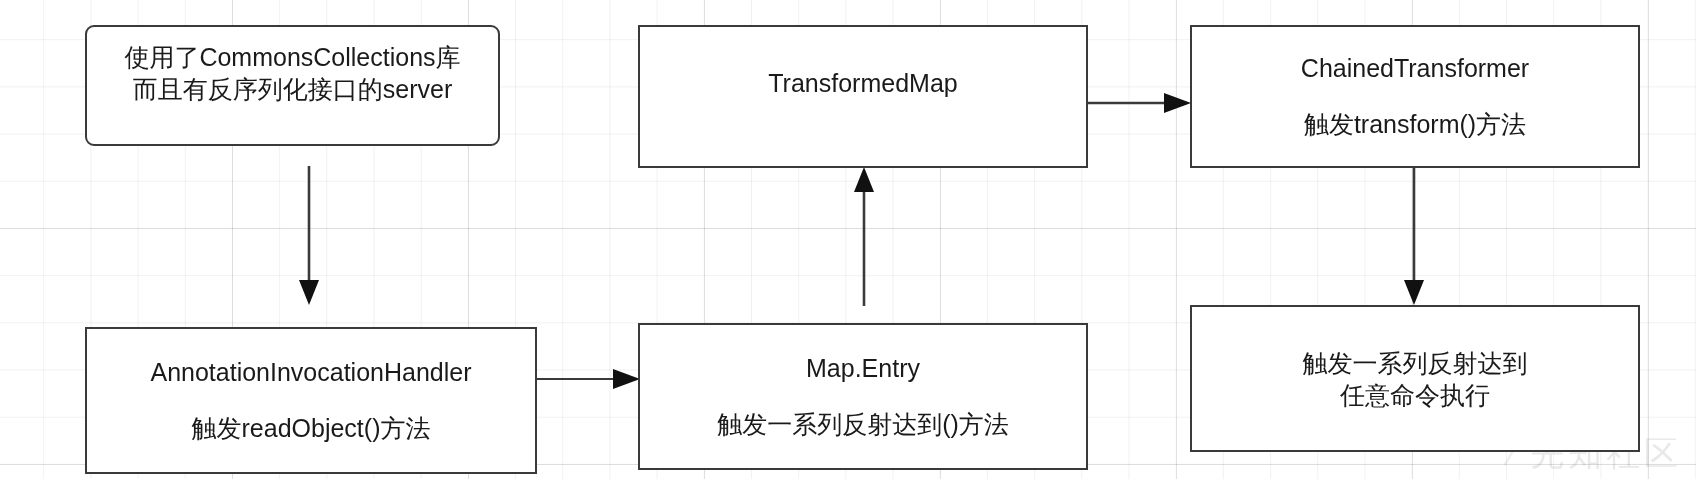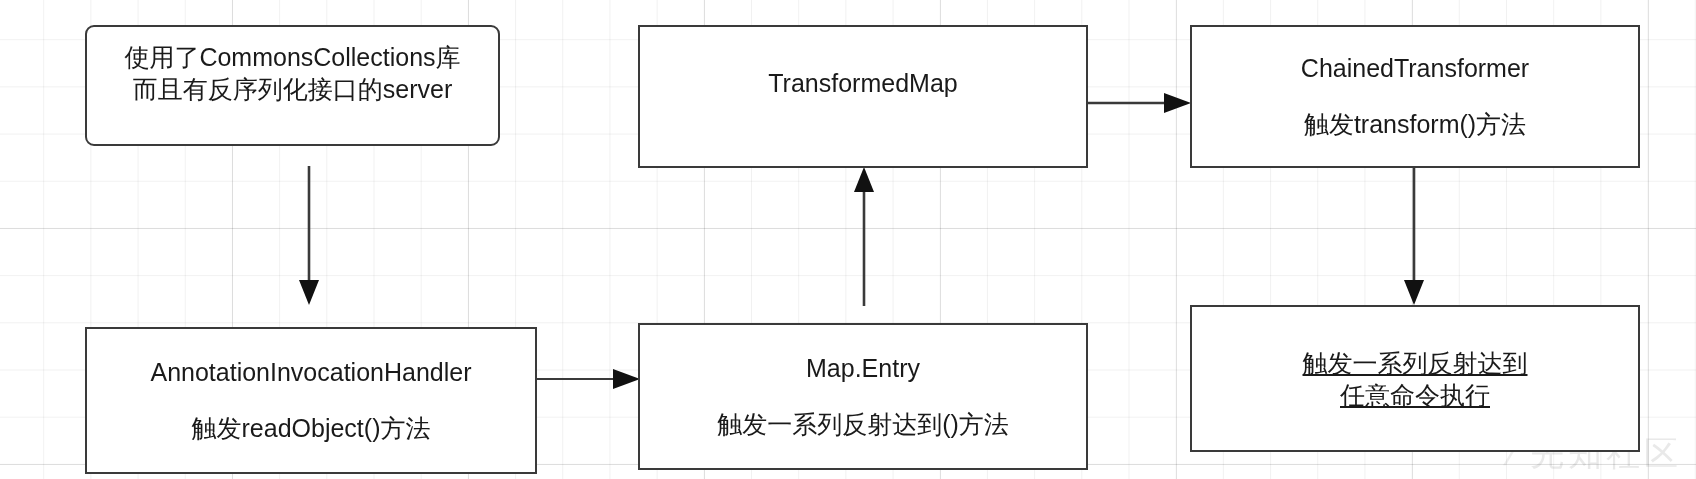--- a/index.html
+++ b/index.html
@@ -50,21 +50,21 @@
   }
   .node .line.tight { line-height: 1.28; }
   .node .gap-md { height: 26px; }
 
   
   #node-server       { left: 85px;   top: 25px;  width: 415px; height: 121px; border-radius: 9px; }
   #node-transformed  { left: 638px;  top: 25px;  width: 450px; height: 143px; }
   #node-chained      { left: 1190px; top: 25px;  width: 450px; height: 143px; }
   #node-aih          { left: 85px;   top: 305px; width: 452px; height: 147px; margin-top: 22px; }
   #node-mapentry     { left: 638px;  top: 323px; width: 450px; height: 147px; }
-  #node-exec         { left: 1190px; top: 305px; width: 450px; height: 147px; text-decoration: underline; }
+  #node-exec         { left: 1190px; top: 305px; width: 450px; height: 147px; }
 
   .edge { position: absolute; z-index: 2; }
   .edge svg { display: block; overflow: visible; }
 
   #edge-server-aih        { left: 296px;  top: 166px; }
   #edge-mapentry-transf   { left: 851px;  top: 166px; }
   #edge-transf-chained    { left: 1088px; top: 90px;  }
   #edge-chained-exec      { left: 1401px; top: 166px; }
   #edge-aih-mapentry      { left: 537px;  top: 366px; }
 

